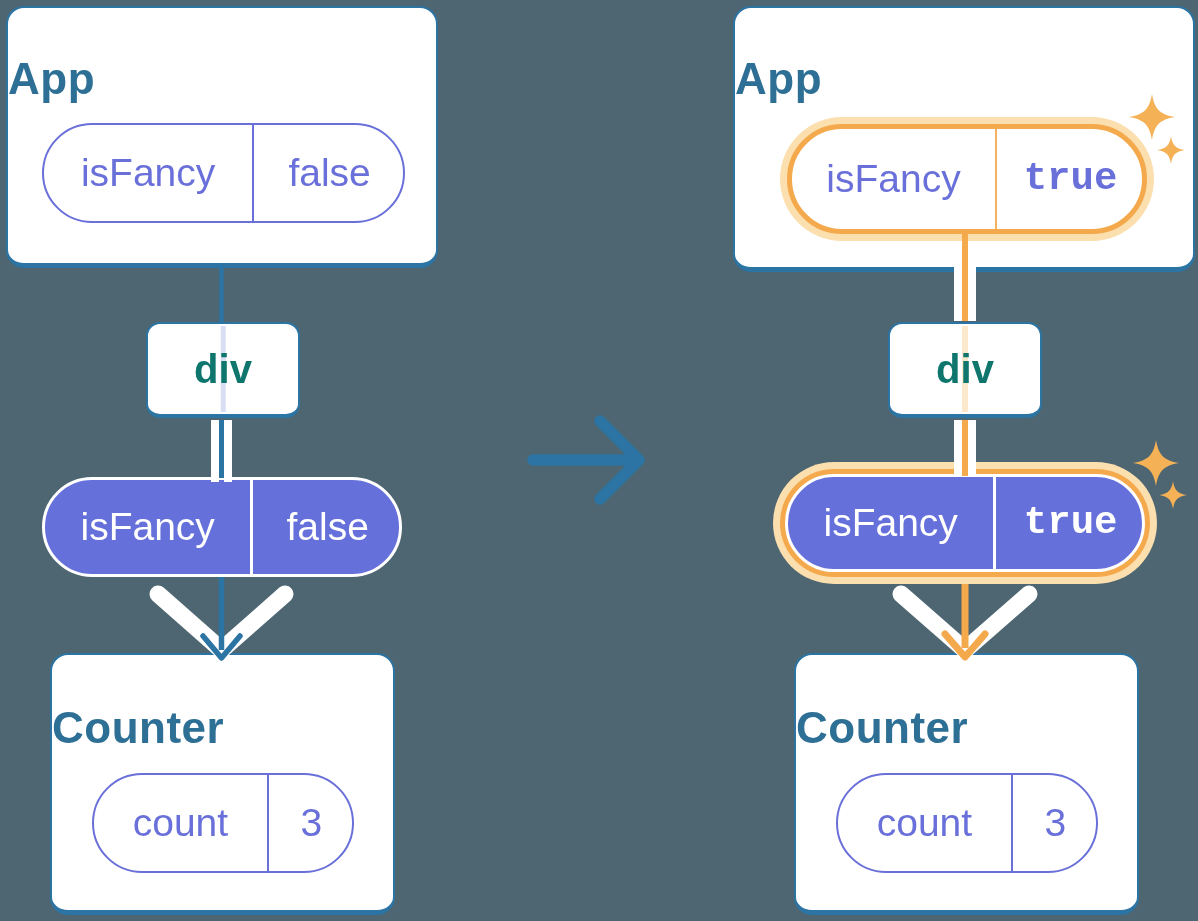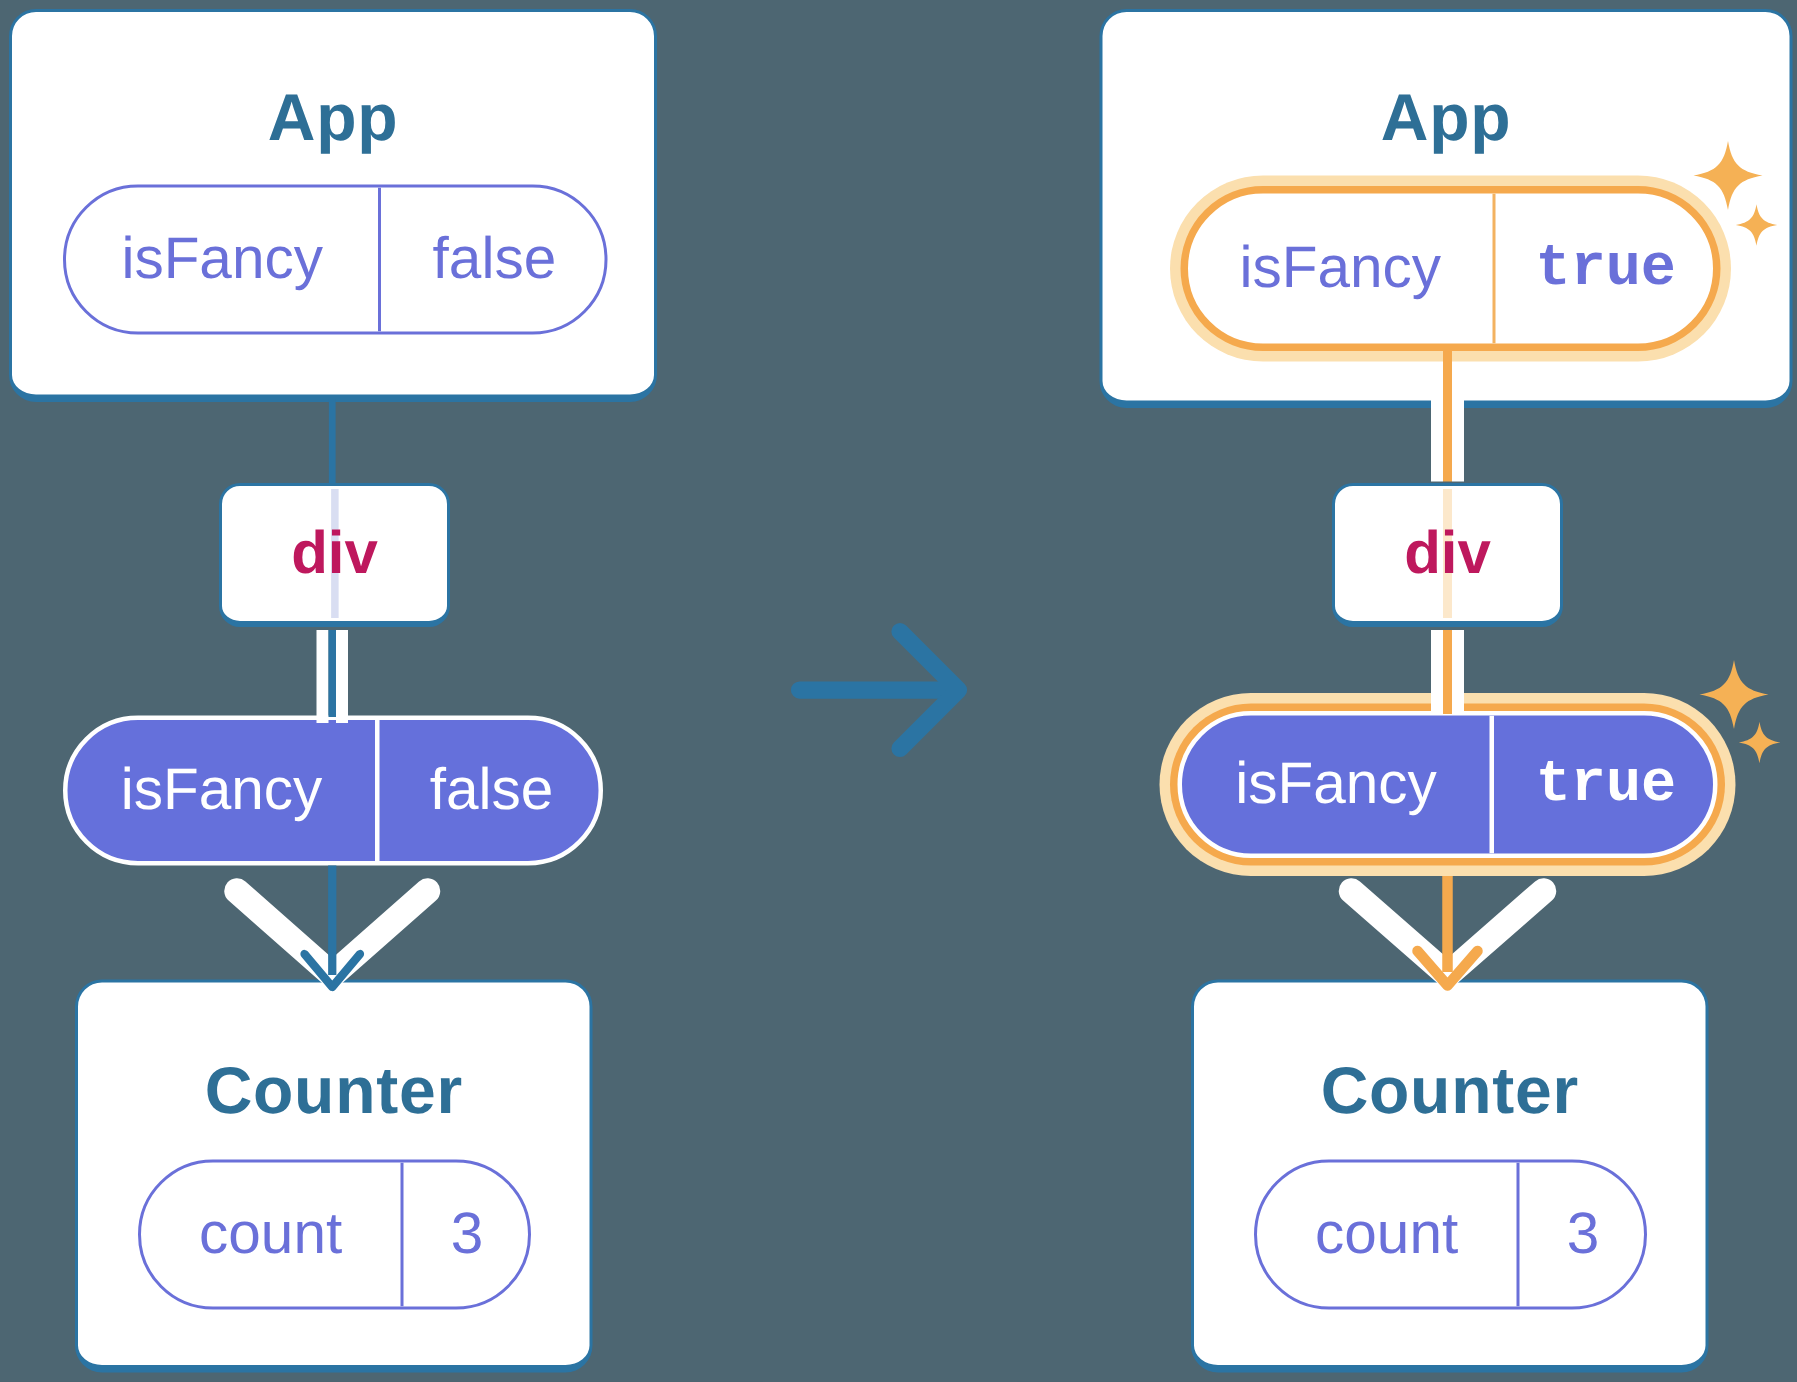--- a/index.html
+++ b/index.html
@@ -7,21 +7,21 @@
     position:relative;width:1198px;height:921px;overflow:hidden;
     background:#4D6672;
     font-family:"Liberation Sans","DejaVu Sans",sans-serif;
   }
   .card{
     position:absolute;background:#fff;
     border:2.5px solid #2B74A3;border-bottom-width:5px;
     border-radius:18px;box-sizing:border-box;z-index:1;
   }
   .card-title{
-    text-align:center;font-size:44px;font-weight:600;color:#2E6F96;
+    text-align:left;font-size:44px;font-weight:600;color:#2E6F96;
     letter-spacing:.5px;
   }
   .pill{
     position:absolute;display:flex;align-items:stretch;
     box-sizing:border-box;border-radius:60px;overflow:hidden;z-index:2;
   }
   .cell{display:flex;align-items:center;justify-content:center;font-size:39px;}
   .pill-outline{background:#fff;border:2.5px solid #6A70D9;}
   .pill-outline .cell{color:#6A70D9;}
   .pill-outline .cell.right{border-left:2.5px solid #6A70D9;}
@@ -45,21 +45,21 @@
   .bold{font-weight:700;font-family:Liberation Mono, monospace;}
   .divbox{
     position:absolute;background:#fff;border:2.5px solid #2B74A3;
     border-bottom-width:4.5px;border-radius:14px;box-sizing:border-box;
     display:flex;align-items:center;justify-content:center;z-index:1;
   }
   .divbox .inner-line{
     position:absolute;top:2px;bottom:2px;left:50%;transform:translateX(-50%);
   }
   .divbox .label{
-    position:relative;font-size:40px;font-weight:600;color:#be185d;
+    position:relative;font-size:40px;font-weight:600;color:#0f766e;
   }
   .overlay{
     position:absolute;left:0;top:0;width:1198px;height:921px;
     z-index:5;pointer-events:none;
   }
 </style>
 </head>
 <body>
 
 <div class="canvas">

